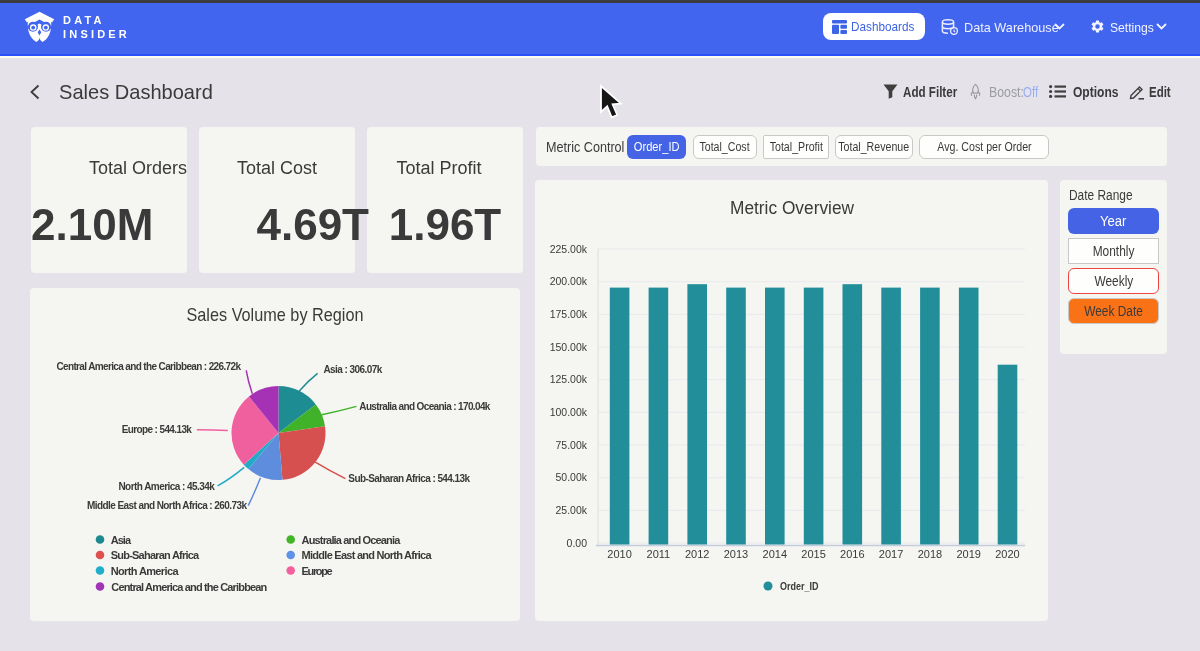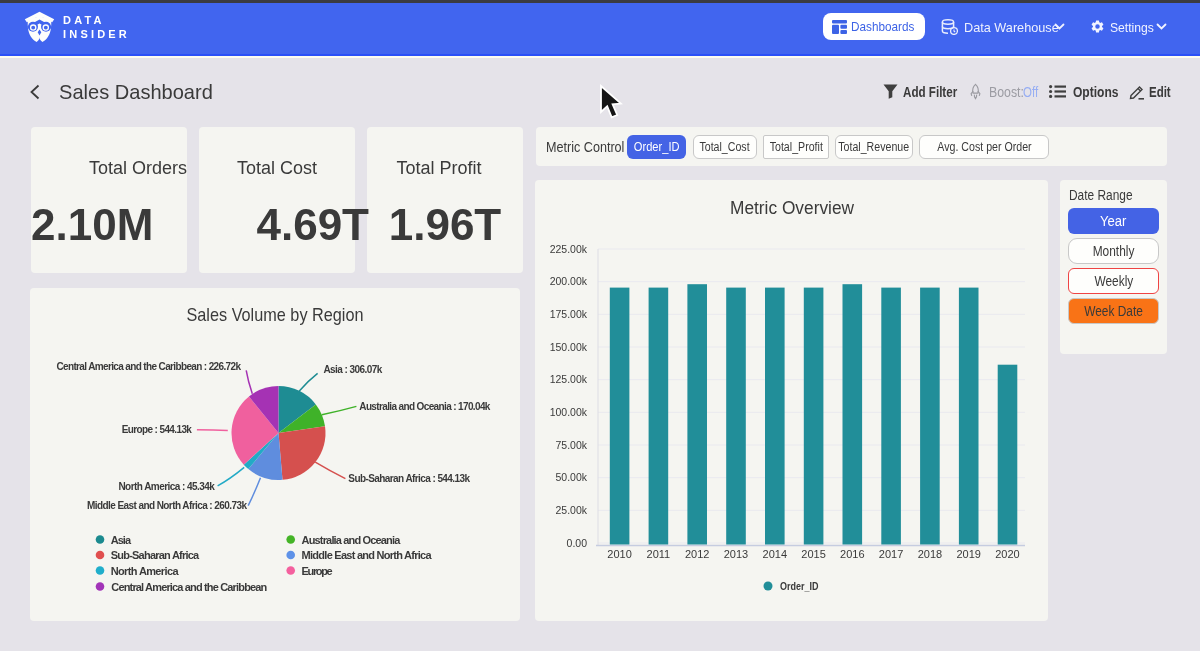--- a/index.html
+++ b/index.html
@@ -228,21 +228,21 @@
 </g>
 <circle cx="232" cy="409" r="4.5" fill="#218E99"></circle>
 <text x="244" y="413" fill="#3A3A3A" font-size="11" font-weight="bold" font-family="Liberation Sans,sans-serif" textLength="38.5" lengthAdjust="spacingAndGlyphs">Order_ID</text>
 </svg>
 
 <div class="card" style="left:1060px;top:180px;width:107px;height:174px"></div>
 <div class="abs" style="left:1069px;top:187px;font-size:14px;color:#3A3A3A"><span class="sx" style="transform:scaleX(0.85)">Date Range</span></div>
 <div class="abs ctr" style="left:1068px;top:208px;width:91px;height:25.5px;background:#4463E5;border-radius:6px;color:#fff;font-size:14px">
     <span class="sx" style="transform:scaleX(0.93);transform-origin:50% 50%">Year</span>
   </div>
-<div class="abs ctr" style="left:1068px;top:238px;width:91px;height:25.5px;background:#FEFEFC;border:1px solid #C8C8C8;border-radius:9px;color:#3A3A3A;font-size:14px">
+<div class="abs ctr" style="left:1068px;top:238px;width:91px;height:25.5px;background:#FEFEFC;border:1px solid #C8C8C8;border-radius:0;color:#3A3A3A;font-size:14px">
     <span class="sx" style="transform:scaleX(0.85);transform-origin:50% 50%">Monthly</span>
   </div>
 <div class="abs ctr" style="left:1068px;top:268px;width:91px;height:25.5px;background:#FEFEFC;border:1px solid #ef4444;border-radius:6px;color:#3A3A3A;font-size:14px">
     <span class="sx" style="transform:scaleX(0.85);transform-origin:50% 50%">Weekly</span>
   </div>
 <div class="abs ctr" style="left:1068px;top:298px;width:91px;height:25.5px;background:#f97316;border:1px solid #C8C8C8;border-radius:6px;color:#3A3A3A;font-size:14px">
     <span class="sx" style="transform:scaleX(0.85);transform-origin:50% 50%">Week Date</span>
   </div>
 
 <svg class="abs" style="left:597px;top:84px" width="26" height="38" viewBox="0 0 26 38">

